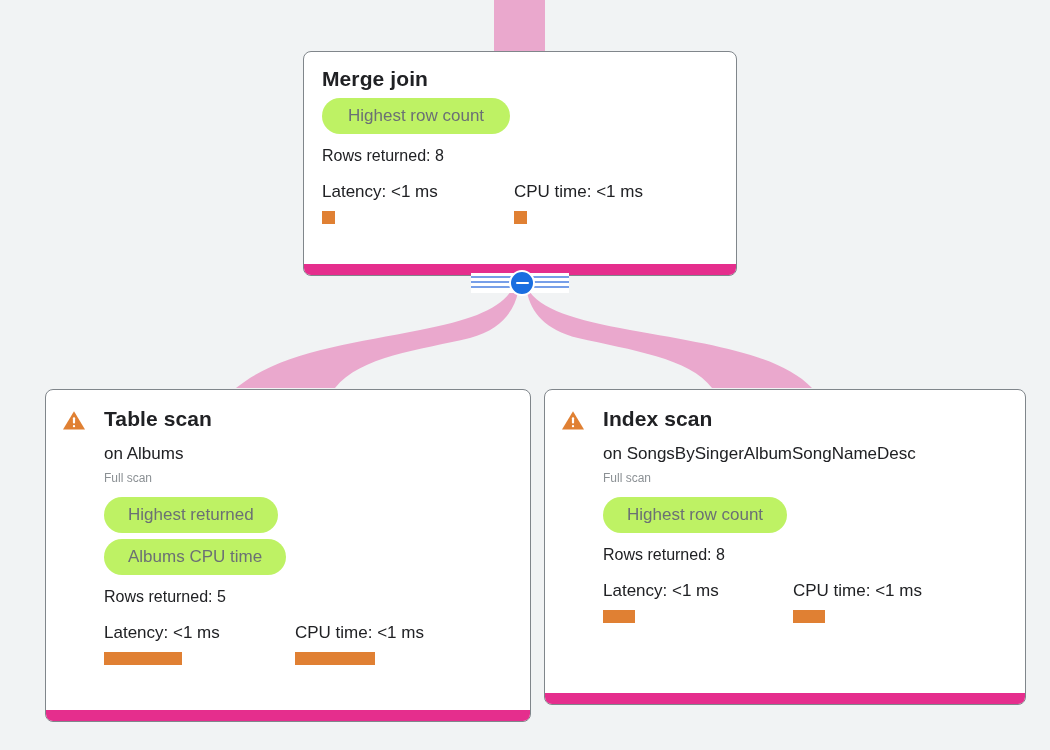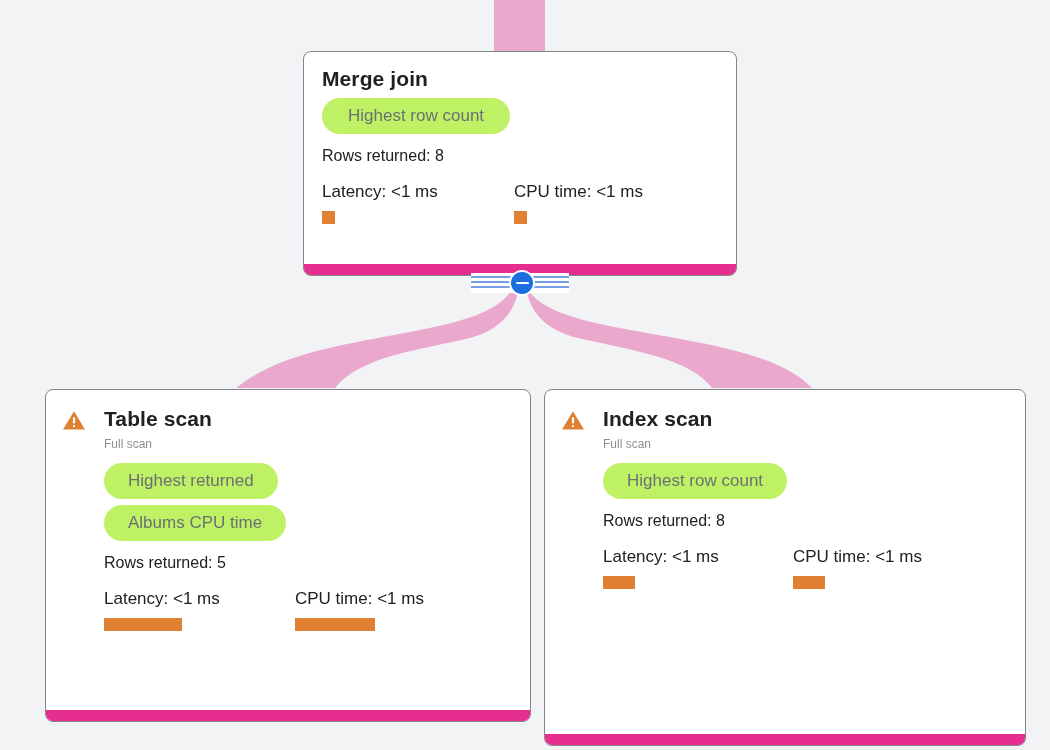--- a/index.html
+++ b/index.html
@@ -95,21 +95,21 @@
   #node-merge .node-title { font-size: 21px; }
   #node-merge .chip { padding: 8px 26px; }
   #node-merge .metrics .metric:nth-child(1) { width: 192px; }
   #node-merge .metric-bar { width: 13px; height: 13px; }
 
   #node-table  { left: 25px;  top: 389px; width: 486px; height: 333px; margin-left: 20px; }
   #node-table .metrics .metric:nth-child(1) { width: 191px; }
   #node-table .metric:nth-child(1) .metric-bar { width: 78px; }
   #node-table .metric:nth-child(2) .metric-bar { width: 80px; }
 
-  #node-index  { left: 544px; top: 389px; width: 482px; height: 357px; }
+  #node-index  { left: 544px; top: 389px; width: 482px; height: 316px; }
   #node-index .metrics .metric:nth-child(1) { width: 190px; }
   #node-index .metric:nth-child(1) .metric-bar { width: 32px; }
   #node-index .metric:nth-child(2) .metric-bar { width: 32px; }
 
   
   #collapse-control {
     position: absolute;
     left: 471px; top: 273px;
     width: 98px; height: 20px;
   }
@@ -198,20 +198,21 @@
       <div class="node-head">
         <span class="warn-icon">
           <svg width="24" height="21" viewBox="0 0 24 21" xmlns="http://www.w3.org/2000/svg">
             <path d="M12 1.2 L23 19.6 L1 19.6 Z" fill="#e08033"></path>
             <rect x="10.9" y="7.2" width="2.2" height="6.2" rx="1" fill="#ffffff"></rect>
             <rect x="10.9" y="15.0" width="2.2" height="2.2" rx="1" fill="#ffffff"></rect>
           </svg>
         </span>
         <div class="head-text">
           <div class="node-title">Table scan</div>
+          <div class="node-sub">on Albums</div>
           <div class="node-sub2">Full scan</div>
           <div class="chips">
             <span class="chip-row">
               <span class="chip">Highest returned</span>
             </span>
             <span class="chip-row">
               <span class="chip">Albums CPU time</span>
             </span>
           </div>
           <div class="rows-returned">Rows returned: 5</div>
@@ -236,20 +237,21 @@
       <div class="node-head">
         <span class="warn-icon">
           <svg width="24" height="21" viewBox="0 0 24 21" xmlns="http://www.w3.org/2000/svg">
             <path d="M12 1.2 L23 19.6 L1 19.6 Z" fill="#e08033"></path>
             <rect x="10.9" y="7.2" width="2.2" height="6.2" rx="1" fill="#ffffff"></rect>
             <rect x="10.9" y="15.0" width="2.2" height="2.2" rx="1" fill="#ffffff"></rect>
           </svg>
         </span>
         <div class="head-text">
           <div class="node-title">Index scan</div>
+          <div class="node-sub">on SongsBySingerAlbumSongNameDesc</div>
           <div class="node-sub2">Full scan</div>
           <div class="chips">
             <span class="chip-row">
               <span class="chip">Highest row count</span>
             </span>
           </div>
           <div class="rows-returned">Rows returned: 8</div>
           <div class="metrics">
             <div class="metric">
               <div class="metric-label">Latency: &lt;1 ms</div>

